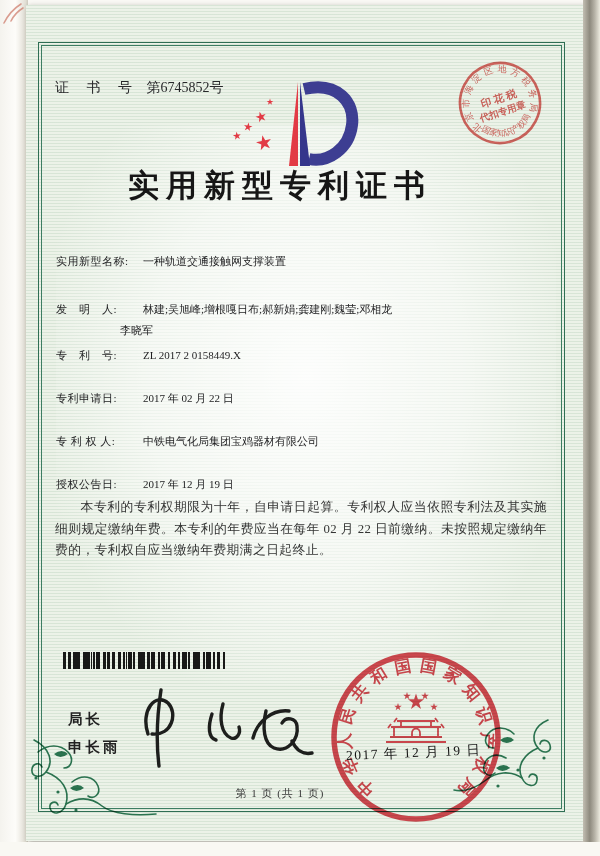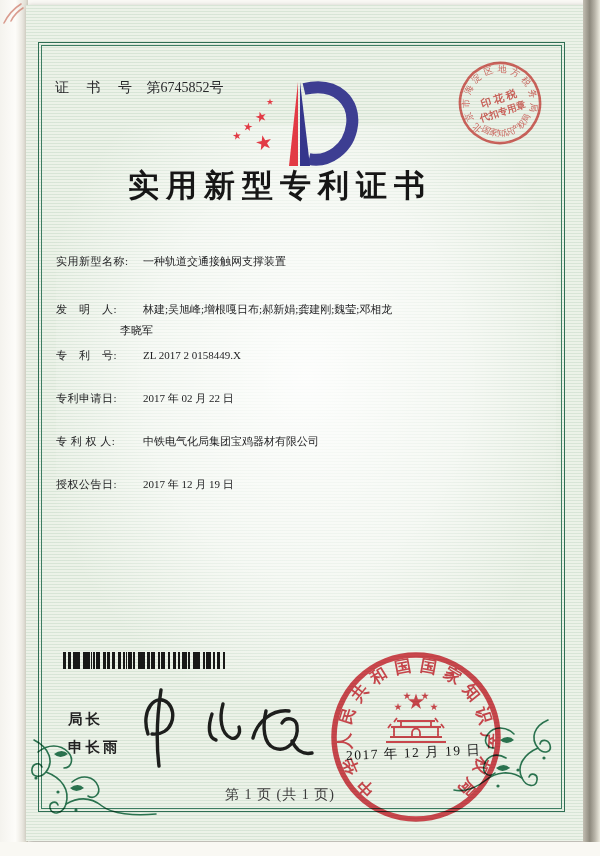--- a/index.html
+++ b/index.html
@@ -43,21 +43,21 @@
       repeating-linear-gradient(90deg,#1a1a1a 0 3px,rgba(0,0,0,0) 3px 11px);
     mix-blend-mode:multiply;}
   .director{position:absolute;left:68px;top:705px;font-family:"Liberation Sans","DejaVu Sans",sans-serif;
     font-size:14.5px;color:#222;letter-spacing:3px;line-height:28px;font-weight:600;}
   .signature{position:absolute;left:126px;top:678px;mix-blend-mode:multiply;}
   .seal{position:absolute;left:328px;top:649px;mix-blend-mode:multiply;opacity:.95;}
   .seal-date{position:absolute;left:346px;top:744px;font-size:13.5px;color:#141414;
     letter-spacing:1.5px;transform:rotate(-2.5deg);z-index:9;}
   .stamp{position:absolute;left:451px;top:54px;mix-blend-mode:multiply;opacity:.88;}
   .footer{position:absolute;left:20px;top:786px;width:520px;text-align:center;
-    font-size:14px;letter-spacing:1px;color:#3a3a3a;}
+    font-size:11px;letter-spacing:1px;color:#3a3a3a;}
   .orn{position:absolute;mix-blend-mode:multiply;}
   .orn-bl{left:28px;top:734px;}
   .orn-br{left:452px;top:712px;}
   svg{display:block;}
 </style>
 </head>
 <body>
 
 <div class="scan-left"></div>
 
@@ -114,20 +114,21 @@
   <span class="flabel">专利申请日:</span><span>2017 年 02 月 22 日</span>
 </div>
 <div class="row" style="top:431px">
   <span class="flabel">专 利 权 人:</span><span>中铁电气化局集团宝鸡器材有限公司</span>
 </div>
 <div class="row" style="top:474px">
   <span class="flabel">授权公告日:</span><span>2017 年 12 月 19 日</span>
 </div>
 
 <div class="body-text">
+  <p>本专利的专利权期限为十年，自申请日起算。专利权人应当依照专利法及其实施细则规定缴纳年费。本专利的年费应当在每年 02 月 22 日前缴纳。未按照规定缴纳年费的，专利权自应当缴纳年费期满之日起终止。</p>
 </div>
 
 <div class="barcode"></div>
 
 <div class="director">
   <div>局长</div>
   <div>申长雨</div>
 </div>
 
 <svg class="signature" width="200" height="100" viewBox="0 0 200 100">

